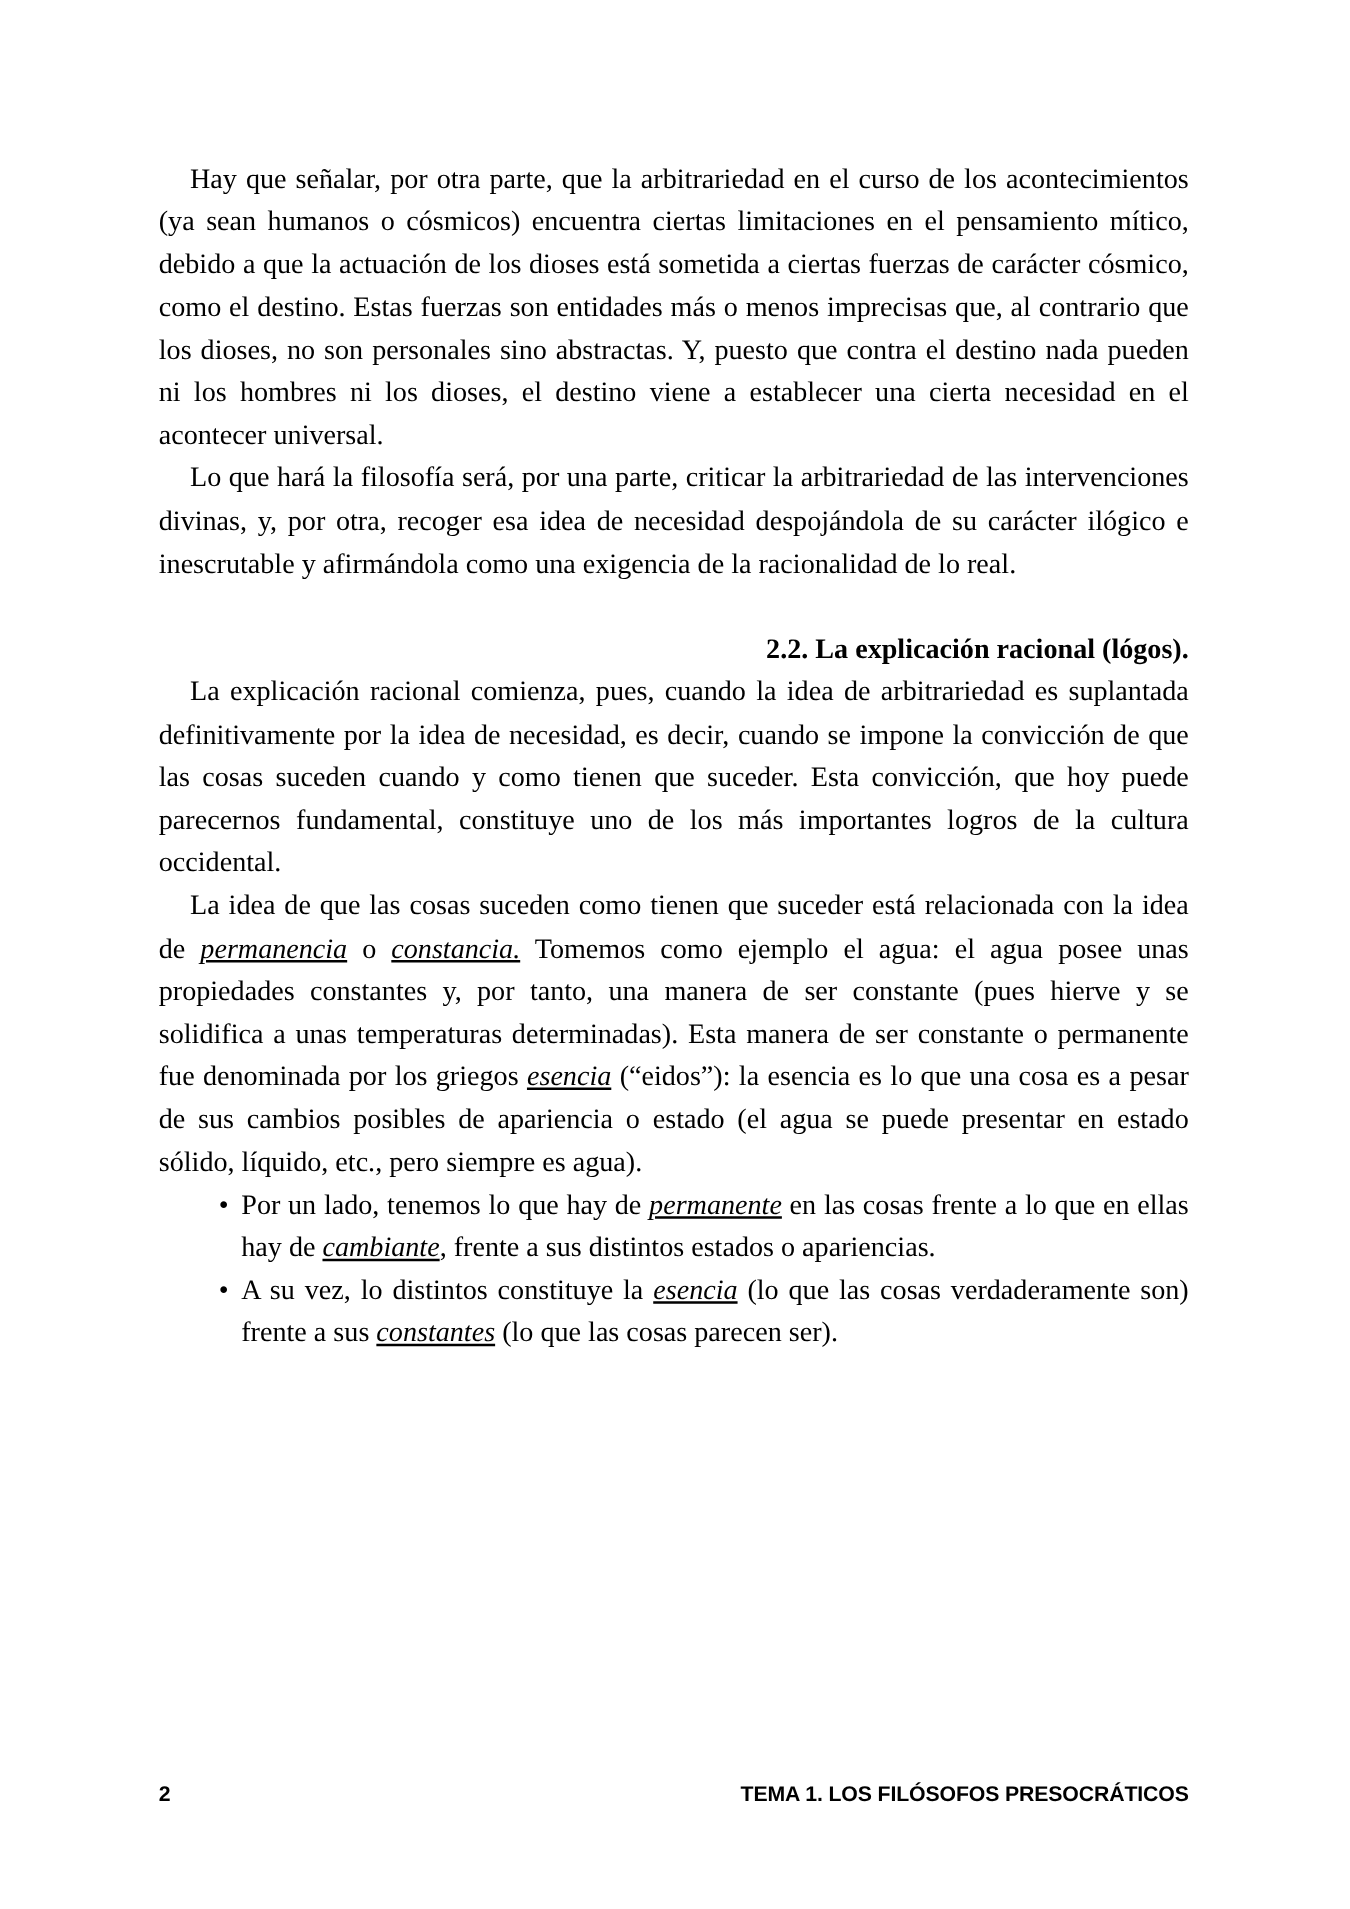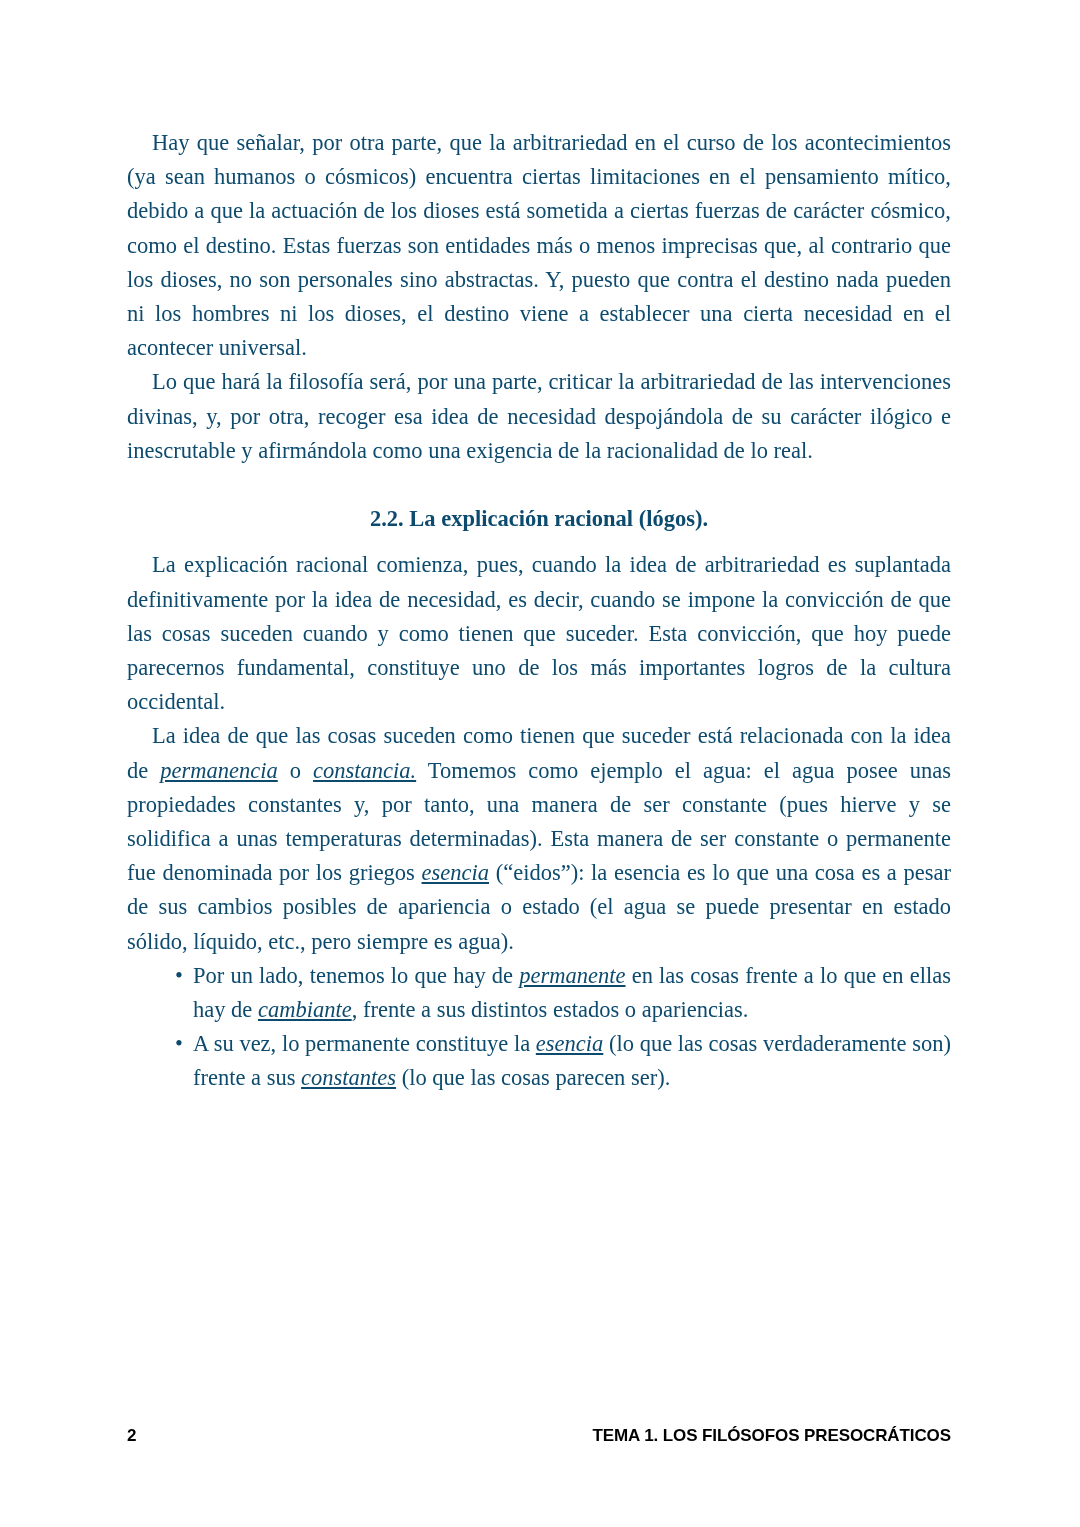--- a/index.html
+++ b/index.html
@@ -17,39 +17,39 @@
     box-sizing: border-box;
   }
   .content {
     position: absolute;
     left: 127px;
     top: 126px;
     width: 824px;
     font-family: "Liberation Serif", "DejaVu Serif", serif;
     font-size: 22.5px;
     line-height: 34.2px;
-    color: #0c4a6e;
+    color: #000000;
     text-align: justify;
     text-justify: inter-word;
     -webkit-hyphens: none;
     hyphens: none;
   }
   .para {
     margin: 0;
     text-indent: 25px;
     text-align: justify;
   }
   .heading {
-    margin: 12px;
+    margin: 0;
     margin-top: 34.2px;
     text-indent: 0;
     font-weight: bold;
     font-size: 22.5px;
     line-height: 34.2px;
-    text-align: center;
+    text-align: right;
     font-family: "Liberation Serif", "DejaVu Serif", serif;
   }
   .bullet-list {
     margin: 0;
     padding: 0;
     list-style: none;
   }
   .bullet-item {
     position: relative;
     margin: 0;
@@ -105,21 +105,21 @@
 
     <p class="para">La explicación racional comienza, pues, cuando la idea de arbitrariedad es suplantada definitivamente por la idea de necesidad, es decir, cuando se impone la convicción de que las cosas suceden cuando y como tienen que suceder. Esta convicción, que hoy puede parecernos fundamental, constituye uno de los más importantes logros de la cultura occidental.</p>
 
     <p class="para"><span>La idea de que las cosas suceden como tienen que suceder está relacionada con la idea de </span><u class="term">permanencia</u><span> o </span><u class="term">constancia.</u><span> Tomemos como ejemplo el agua: el agua posee unas propiedades constantes y, por tanto, una manera de ser constante (pues hierve y se solidifica a unas temperaturas determinadas). Esta manera de ser constante o permanente fue denominada por los griegos </span><u class="term">esencia</u><span> (“eidos”): la esencia es lo que una cosa es a pesar de sus cambios posibles de apariencia o estado (el agua se puede presentar en estado sólido, líquido, etc., pero siempre es agua).</span></p>
 
 
     <ul class="bullet-list">
 
       <li class="bullet-item"><span class="bullet-glyph">•</span><span>Por un lado, tenemos lo que hay de </span><u class="term">permanente</u><span> en las cosas frente a lo que en ellas hay de </span><u class="term">cambiante</u><span>, frente a sus distintos estados o apariencias.</span></li>
 
-      <li class="bullet-item"><span class="bullet-glyph">•</span><span>A su vez, lo permanente constituye la </span><u class="term">esencia</u><span> (lo que las cosas verdaderamente son) frente a sus </span><u class="term">constantes</u><span> (lo que las cosas parecen ser).</span></li>
+      <li class="bullet-item"><span class="bullet-glyph">•</span><span>A su vez, lo distintos constituye la </span><u class="term">esencia</u><span> (lo que las cosas verdaderamente son) frente a sus </span><u class="term">constantes</u><span> (lo que las cosas parecen ser).</span></li>
 
     </ul>
 
   </div>
 
   <div class="footer">
     <span class="footer-page-number">2</span>
     <span class="footer-title">TEMA 1. LOS FILÓSOFOS PRESOCRÁTICOS</span>
   </div>
 

